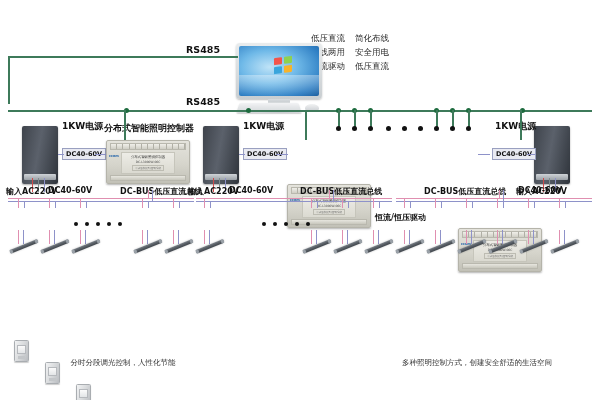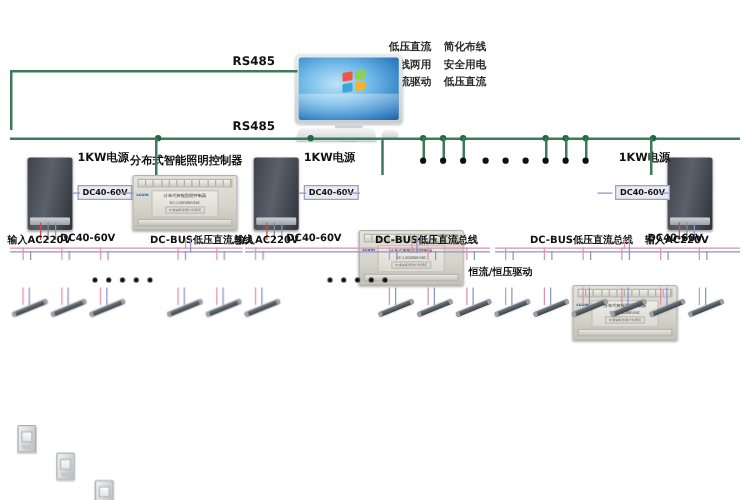--- a/index.html
+++ b/index.html
@@ -9,21 +9,21 @@
   #stage{position:relative;width:600px;height:400px;background:#fff;}
 
   .abs{position:absolute;}
 
   
   .title{left:0;top:8px;width:600px;text-align:center;
          font-size:13px;font-weight:bold;color:#1a1a1a;letter-spacing:.5px;}
 
   
   .feat{left:311px;top:33px;display:grid;grid-template-columns:auto auto;
-        column-gap:10px;row-gap:3px;font-size:8.5px;color:#2a2a2a;font-weight:bold;}
+        column-gap:10px;row-gap:3px;font-size:8.5px;color:#2a2a2a;font-weight:normal;}
   .feat span{white-space:nowrap;line-height:11px;}
 
   
   .mon-bezel{left:236px;top:43px;width:86px;height:56px;
      background:linear-gradient(180deg,#e9eced,#c9ced1);border-radius:4px;
      padding:3px;box-sizing:border-box;box-shadow:0 1px 2px rgba(0,0,0,.25);}
   .mon-screen{width:100%;height:100%;border-radius:2px;
      background:radial-gradient(ellipse at 38% 42%, #bfe3f7 0%, #6fb9e8 40%, #2f7fc4 78%, #1d5f9e 100%);
      position:relative;overflow:hidden;}
   .mon-screen:after{content:"";position:absolute;left:0;right:0;bottom:0;height:42%;
@@ -454,16 +454,18 @@
       <b></b>
   </div>
   <div class="abs dotrow" style="left:262px;top:222px;">
     <b></b>
       <b></b>
       <b></b>
       <b></b>
       <b></b>
   </div>
 
-
-
+  <div class="abs cap" style="left:0px;top:358px;width:246px;">分时分段调光控制，人性化节能</div>
+
+
+  <div class="abs cap" style="left:354px;top:358px;width:246px;">多种照明控制方式，创建安全舒适的生活空间</div>
 
 </div>
 
 </body></html>

